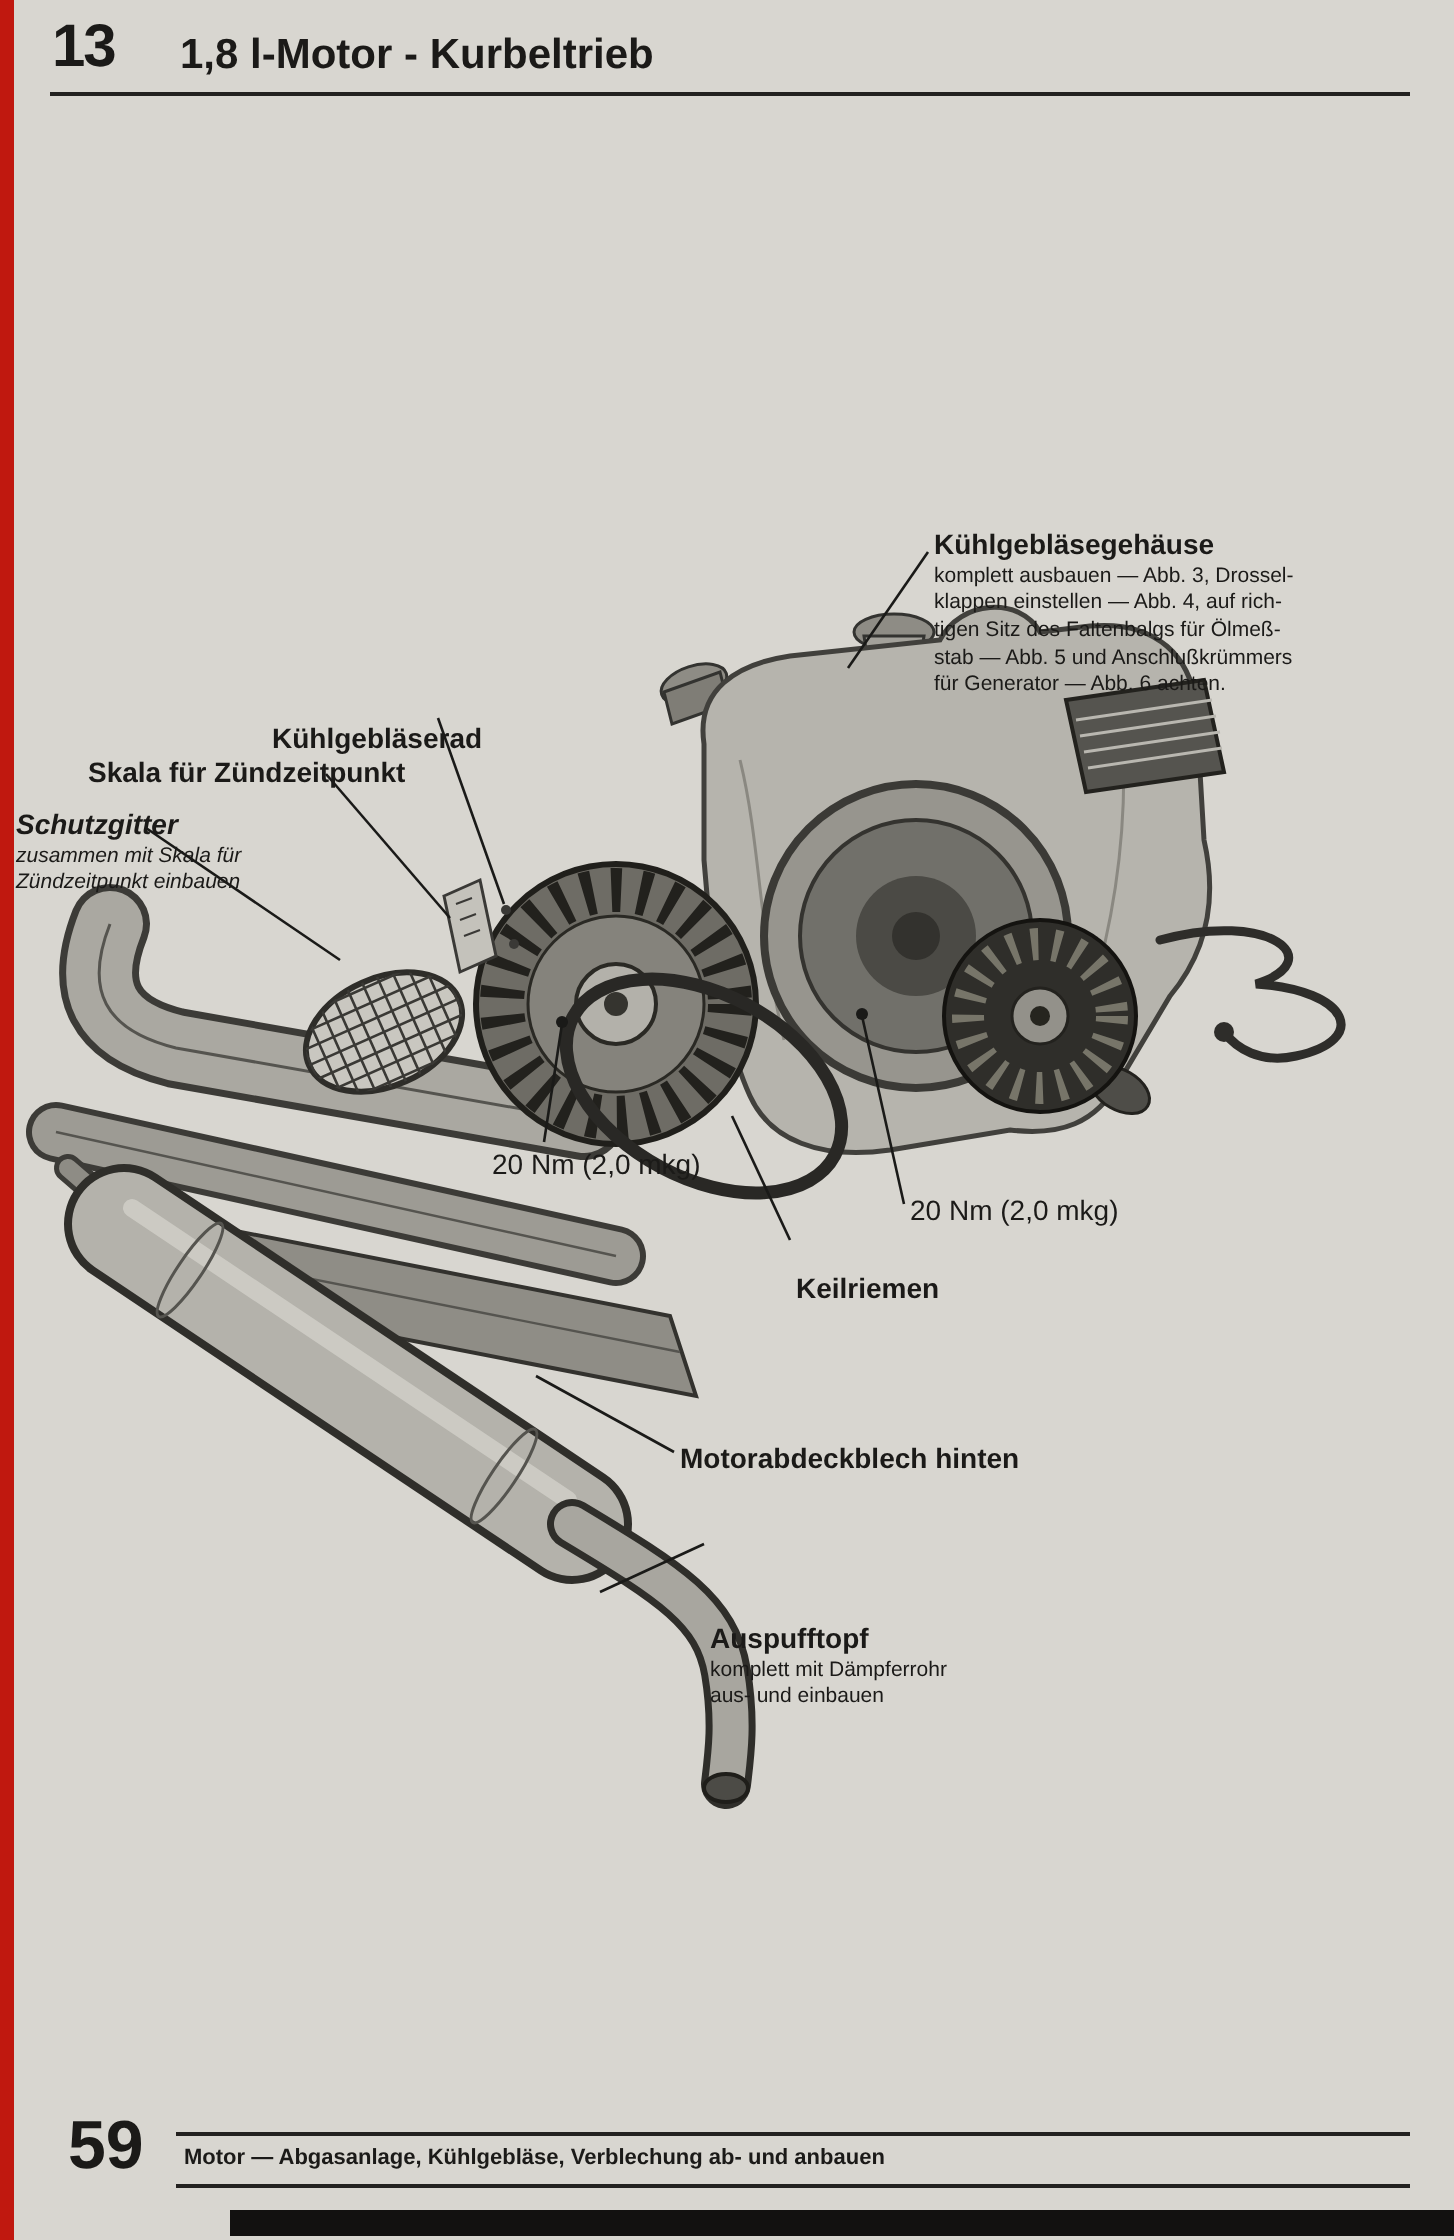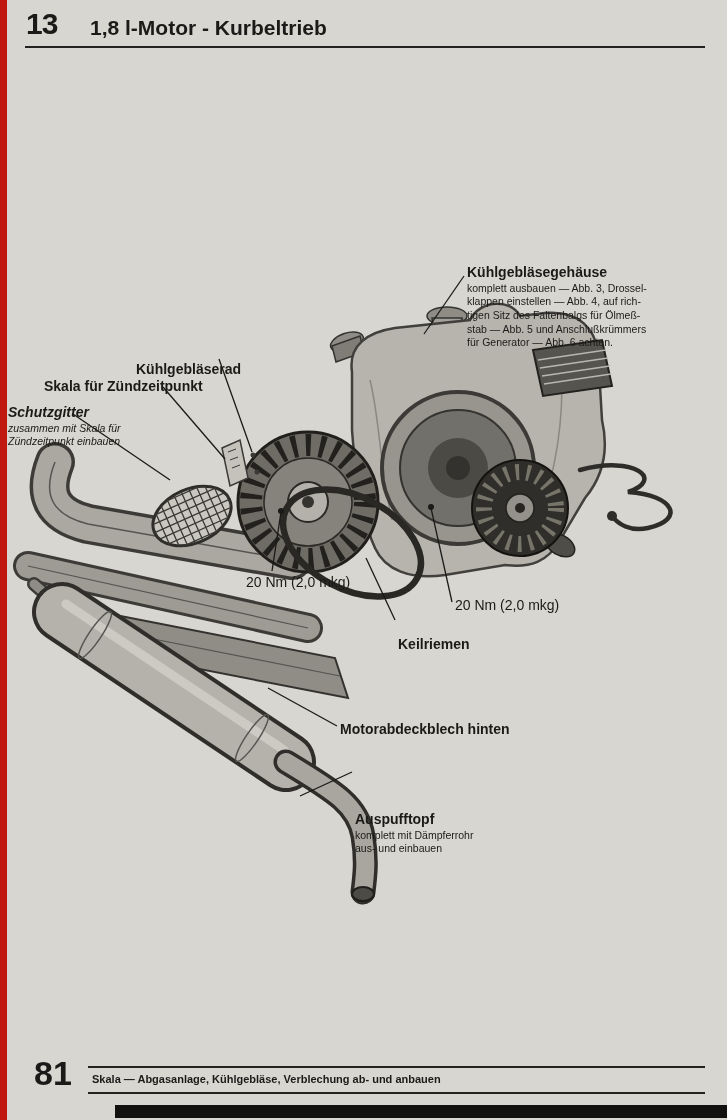--- a/index.html
+++ b/index.html
@@ -187,18 +187,18 @@
   </div>
   <div class="callout c7">
     <div class="callout-title">Motorabdeckblech hinten</div>
   </div>
   <div class="callout c8">
     <div class="callout-title">Auspufftopf</div>
     <div class="callout-body">komplett mit Dämpferrohr
 aus- und einbauen</div>
   </div>
 
-  <div class="page-num">81</div>
+  <div class="page-num">59</div>
   <div class="footer-rule-top"></div>
-  <div class="footer-text">Skala — Abgasanlage, Kühlgebläse, Verblechung ab- und anbauen</div>
+  <div class="footer-text">Motor — Abgasanlage, Kühlgebläse, Verblechung ab- und anbauen</div>
   <div class="footer-rule-bottom"></div>
   <div class="bottom-bar"></div>
 </div>
 
 </body></html>

